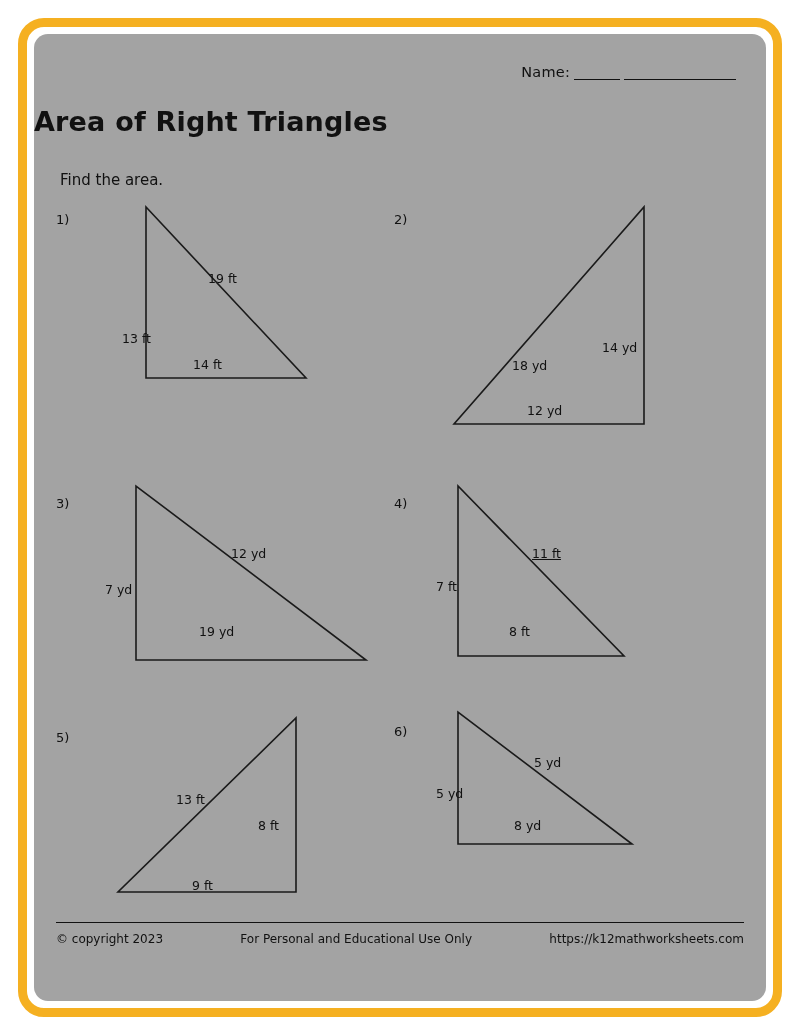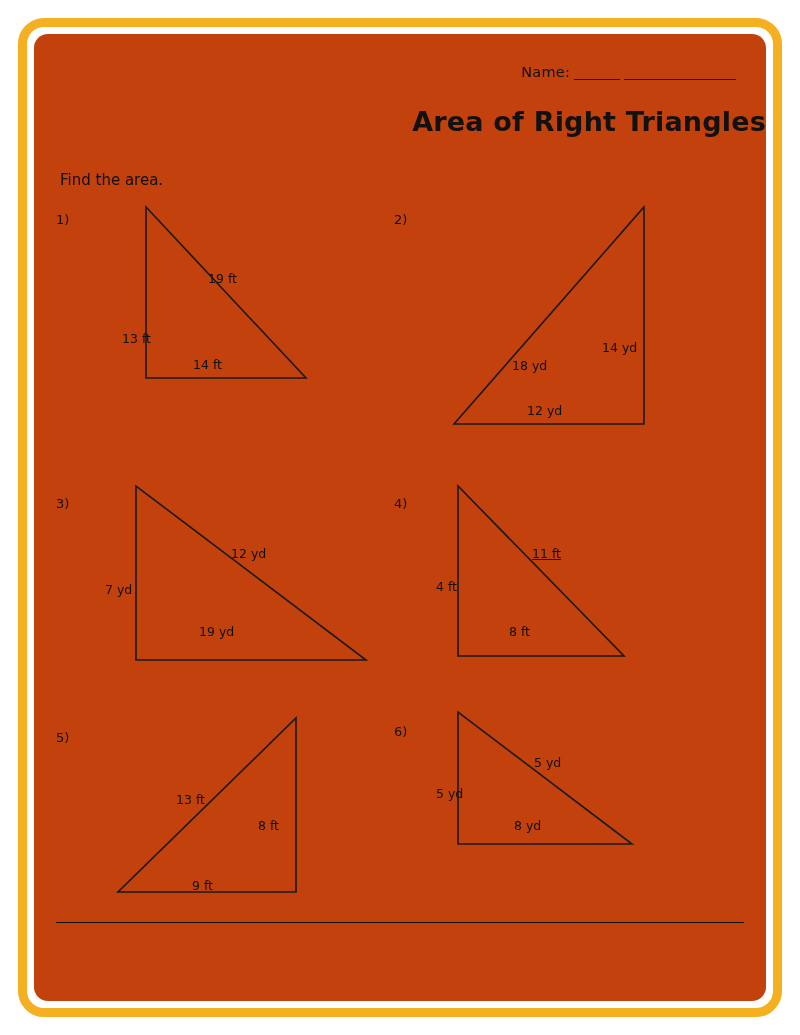--- a/index.html
+++ b/index.html
@@ -29,21 +29,21 @@
     border: 9px solid #f5b021;
     border-radius: 26px;
     box-sizing: border-box;
   }
   .sheet {
     position: absolute;
     left: 34px;
     top: 34px;
     width: 732px;
     height: 967px;
-    background: #c2410c;
+    background: #a3a3a3;
     border-radius: 14px;
     box-sizing: border-box;
   }
   .name-row {
     position: absolute;
     right: 30px;
     top: 30px;
     font-size: 14.5px;
     color: #111;
     display: flex;
@@ -61,21 +61,21 @@
     display: inline-block;
     width: 112px;
     border-bottom: 1.3px solid #111;
     height: 13px;
   }
   .title {
     position: absolute;
     top: 72px;
     left: 0;
     width: 732px;
-    text-align: right;
+    text-align: left;
     font-size: 27px;
     font-weight: bold;
     color: #111;
     letter-spacing: 0.2px;
   }
   .instruction {
     position: absolute;
     left: 26px;
     top: 137px;
     font-size: 15px;
@@ -174,21 +174,21 @@
       <div class="lbl" style="left:143px; top:140px;">19 yd</div>
     </div>
 
     <div class="problem" style="left:360px; top:450px; width:300px; height:200px;">
       <div class="pnum" style="left:0px; top:12px;">4)</div>
       <div class="fig" style="left:0px; top:0px;">
         <svg width="300" height="200" viewBox="0 0 300 200">
           <polygon points="64,2 64,172 230,172" fill="none" stroke="#1a1a1a" stroke-width="1.6"></polygon>
         </svg>
       </div>
-      <div class="lbl" style="left:42px; top:95px;">4 ft</div>
+      <div class="lbl" style="left:42px; top:95px;">7 ft</div>
       <div class="lbl" style="left:138px; top:62px;text-decoration:underline;">11 ft</div>
       <div class="lbl" style="left:115px; top:140px;">8 ft</div>
     </div>
 
     <div class="problem" style="left:22px; top:676px; width:300px; height:200px;">
       <div class="pnum" style="left:0px; top:20px;">5)</div>
       <div class="fig" style="left:0px; top:0px;">
         <svg width="300" height="200" viewBox="0 0 300 200">
           <polygon points="240,8 240,182 62,182" fill="none" stroke="#1a1a1a" stroke-width="1.6"></polygon>
         </svg>
@@ -204,15 +204,20 @@
         <svg width="300" height="180" viewBox="0 0 300 180">
           <polygon points="64,2 64,134 238,134" fill="none" stroke="#1a1a1a" stroke-width="1.6"></polygon>
         </svg>
       </div>
       <div class="lbl" style="left:42px; top:76px;">5 yd</div>
       <div class="lbl" style="left:140px; top:45px;">5 yd</div>
       <div class="lbl" style="left:120px; top:108px;">8 yd</div>
     </div>
 
     <div class="footer-rule"></div>
+    <div class="footer">
+      <span>© copyright 2023</span>
+      <span>For Personal and Educational Use Only</span>
+      <span>https://k12mathworksheets.com</span>
+    </div>
 
   </div>
 </div>
 
 </body></html>

